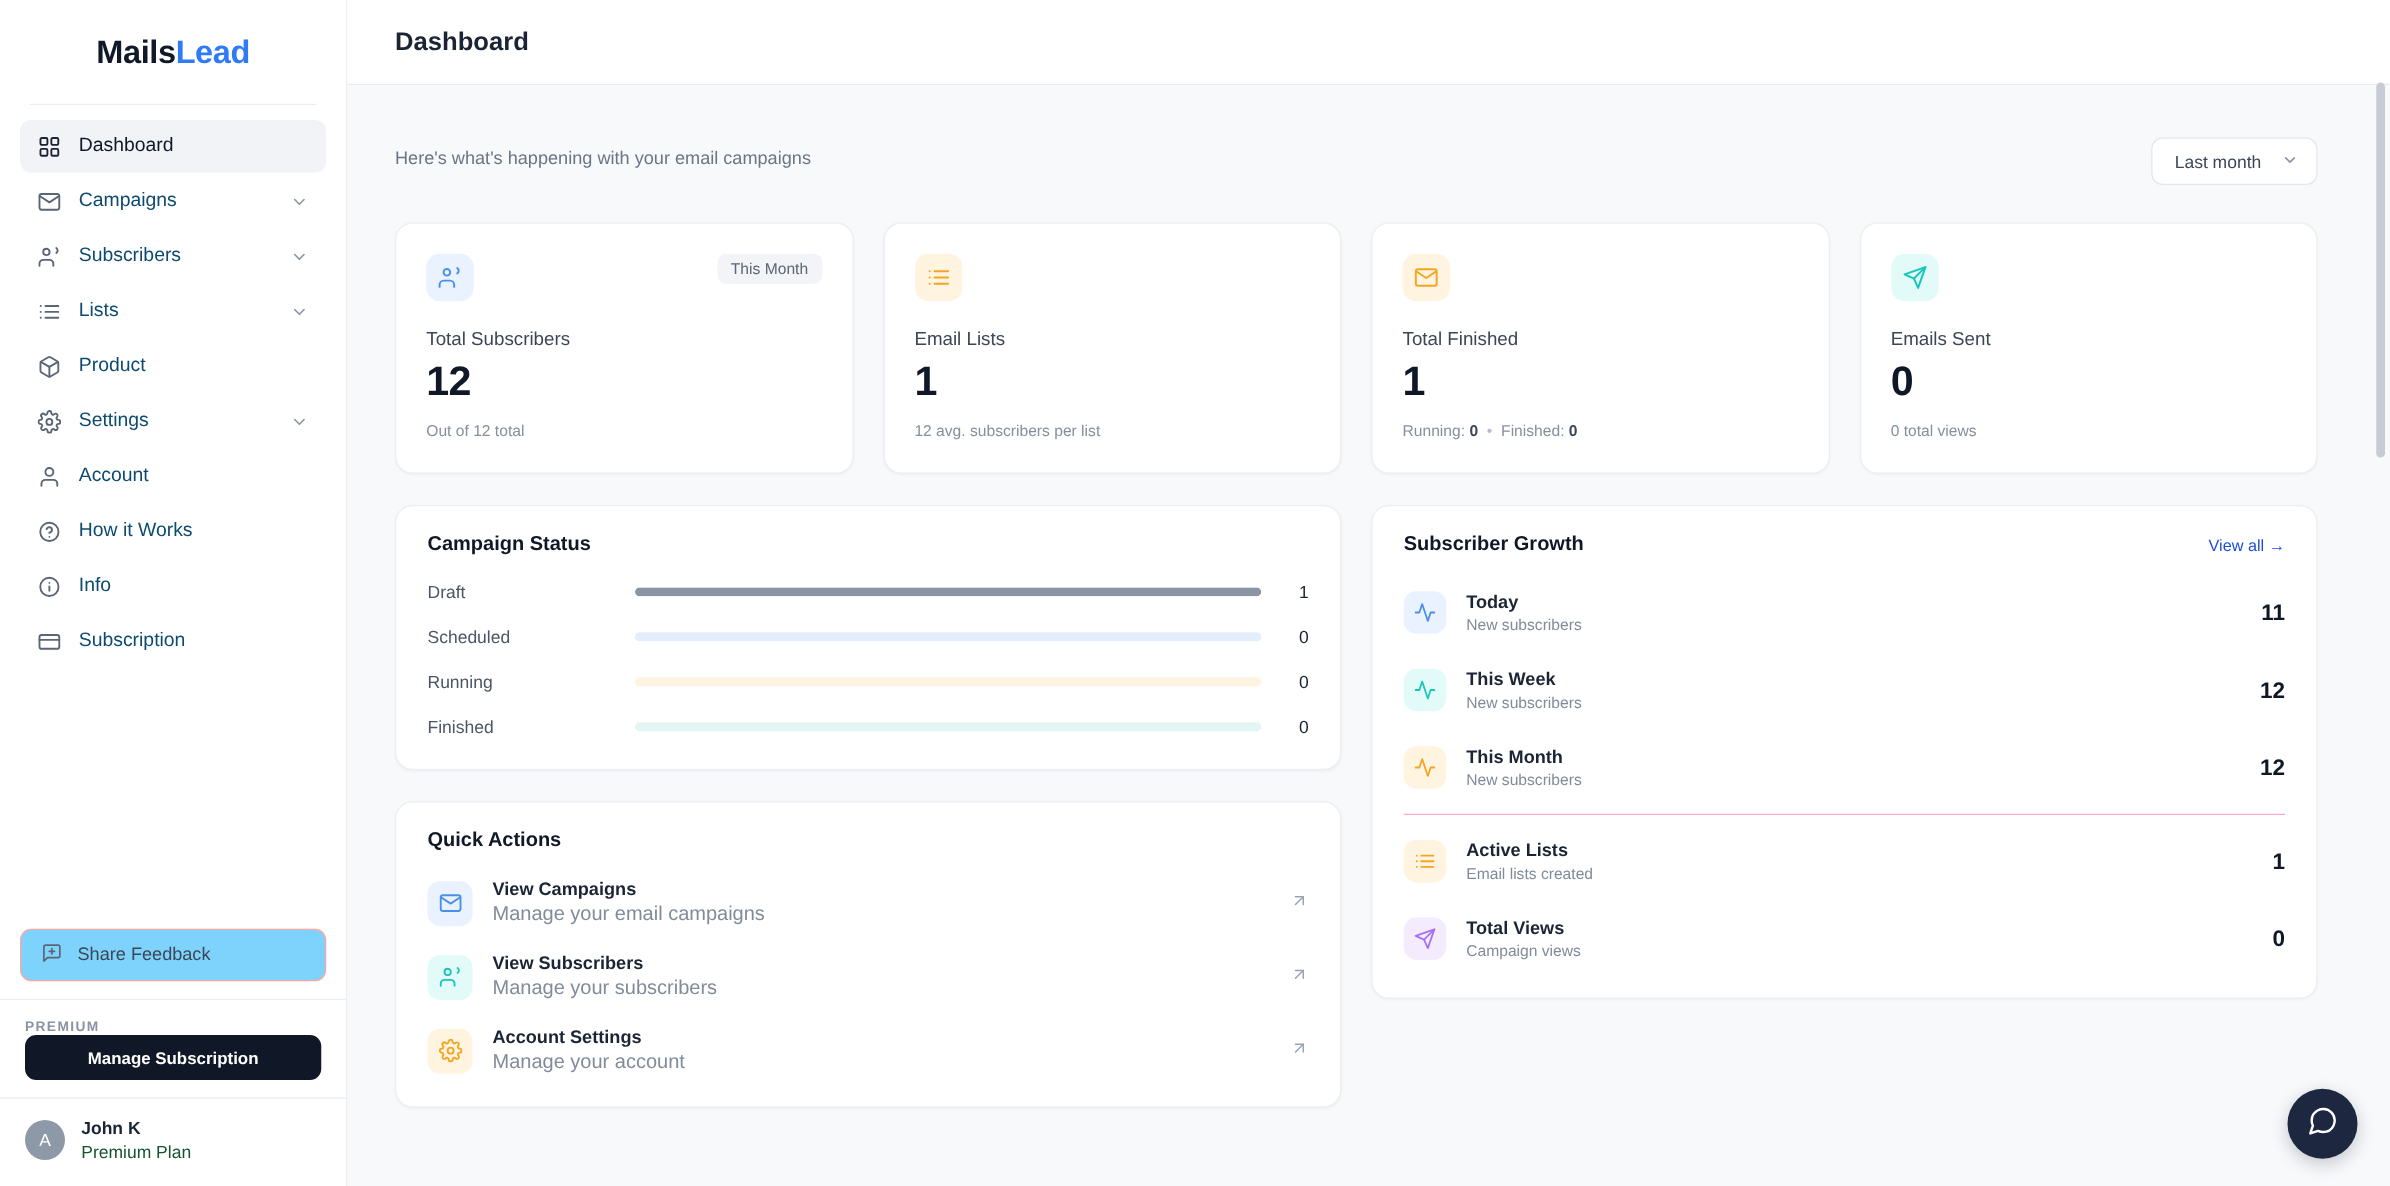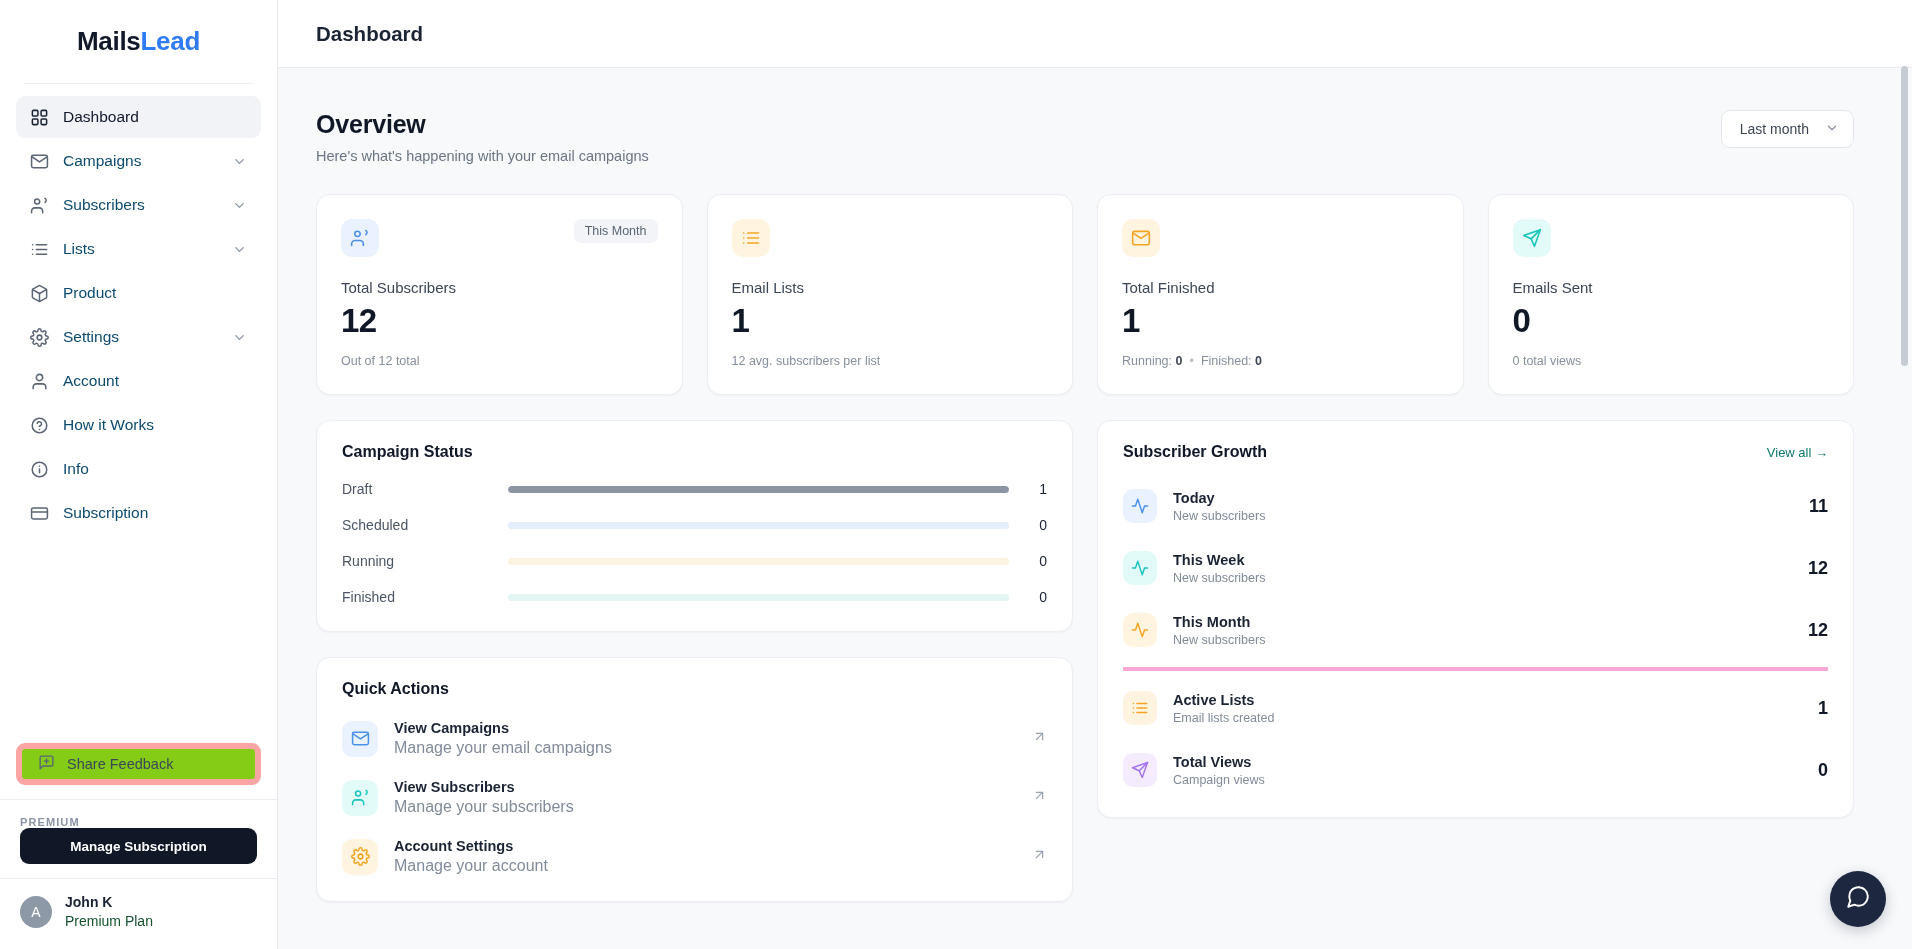--- a/index.html
+++ b/index.html
@@ -28,22 +28,22 @@
     height: 42px; padding: 0 14px; border-radius: 9px;
     color: #0c4a6e; font-size: 15.5px; cursor: pointer;
   }
   .nav-item.active { background: #f1f3f6; color: #11182a; font-weight: 500; }
   .nav-item .ico { width: 19px; height: 19px; flex: 0 0 19px; display: flex; align-items: center; justify-content: center; color: #5b6575; }
   .nav-item .lbl { flex: 1; }
   .chev { color: #8a94a4; display: flex; align-items: center; }
 
   .sb-bottom { position: absolute; left: 0; right: 0; bottom: 0; }
   .feedback {
-    margin: 0 16px 14px; height: 42px; border: 6px solid #fca5a5; border-radius: 9px;
-    background: #84cc16; display: flex; align-items: center; gap: 12px; padding: 0 16px;
+    margin: 0 16px 14px; height: 42px; border: 1px solid #fca5a5; border-radius: 9px;
+    background: #7dd3fc; display: flex; align-items: center; gap: 12px; padding: 0 16px;
     color: #3c4657; font-size: 14.5px; cursor: pointer;
   }
   .sb-div { height: 1px; background: #ebedf0; }
   .premium-sec { padding: 16px 20px 14px; }
   .premium-lbl { font-size: 11px; letter-spacing: 1.1px; color: #8a94a4; font-weight: 600; }
   .manage-btn {
     height: 36px; width: 100%; border-radius: 9px; background: #101827; color: #fff;
     font-size: 13.5px; font-weight: 700; display: flex; align-items: center; justify-content: center;
     cursor: pointer; border: none;
   }
@@ -90,37 +90,37 @@
   .dot-sep { margin: 0 7px; color: #b6bdc8; }
 
   .panels { display: grid; grid-template-columns: 1fr 1fr; gap: 24px; margin-top: 25px; align-items: start; }
   .panel {
     background: #fff; border: 1px solid #ebeef2; border-radius: 14px;
     box-shadow: 0 1px 2px rgba(16,24,40,0.04);
   }
   .panel-pad { padding: 22px 25px 26px; }
   .panel-title { font-size: 16px; font-weight: 600; color: #101827; }
   .panel-head { display: flex; align-items: center; justify-content: space-between; padding: 22px 25px 4px; }
-  .viewall { font-size: 13px; color: #0f766e; cursor: pointer; text-align: center; }
+  .viewall { font-size: 13px; color: #1d4ed8; cursor: pointer; text-align: center; }
 
   .status-row { display: flex; align-items: center; gap: 16px; margin-top: 20px; }
   .status-name { width: 150px; font-size: 14px; color: #4b5565; }
   .bar { flex: 1; height: 7px; border-radius: 4px; overflow: hidden; }
   .bar > i { display: block; height: 100%; border-radius: 4px; }
   .status-val { width: 22px; text-align: right; font-size: 14px; color: #1b2434; }
 
   .qa-item { display: flex; align-items: center; gap: 16px; margin-top: 22px; cursor: pointer; }
   .qa-ico { width: 36px; height: 36px; border-radius: 10px; display: flex; align-items: center; justify-content: center; flex: 0 0 36px; }
   .qa-t { font-size: 14.5px; font-weight: 600; color: #1b2434; }
   .qa-d { font-size: 16px; color: #818b9a; margin-top: 3px; }
   .qa-arrow { margin-left: auto; color: #98a2b3; }
 
   .gr-list { padding: 10px 25px 16px; }
   .gr-item { display: flex; align-items: center; gap: 16px; padding: 14px 0; }
-  .gr-item.sep { border-top: 4px solid #f9a8d4; margin-top: 6px; padding-top: 20px; }
+  .gr-item.sep { border-top: 1px solid #f9a8d4; margin-top: 6px; padding-top: 20px; }
   .gr-ico { width: 34px; height: 34px; border-radius: 10px; display: flex; align-items: center; justify-content: center; flex: 0 0 34px; }
   .gr-t { font-size: 14.5px; font-weight: 600; color: #1b2434; }
   .gr-d { font-size: 12.5px; color: #818b9a; margin-top: 3px; }
   .gr-v { margin-left: auto; font-size: 18px; font-weight: 600; color: #101827; }
 
   .scrollbar { position: absolute; right: 3px; top: 66px; width: 9px; height: 840px; }
   .scrollbar i { position: absolute; top: 0; left: 1px; width: 7px; height: 300px; background: #c7ccd4; border-radius: 4px; display: block; }
 
   .chat {
     position: absolute; right: 26px; bottom: 22px; width: 56px; height: 56px; border-radius: 50%;
@@ -292,21 +292,20 @@
   </aside>
 
   <section class="main">
     <header class="topbar">
       <h1>Dashboard</h1>
     </header>
 
     <div class="scroll">
       <div class="ov-head">
         <div>
-          <div class="ov-title">Overview</div>
           <div class="ov-sub">Here's what's happening with your email campaigns</div>
         </div>
         <div class="period">
           <span>Last month</span>
           <span>
             <svg width="14" height="14" viewBox="0 0 24 24" fill="none" stroke="#8a94a4" stroke-width="2.2" stroke-linecap="round" stroke-linejoin="round">
                 <polyline points="6 9 12 15 18 9"></polyline>
               </svg>
           </span>
         </div>

